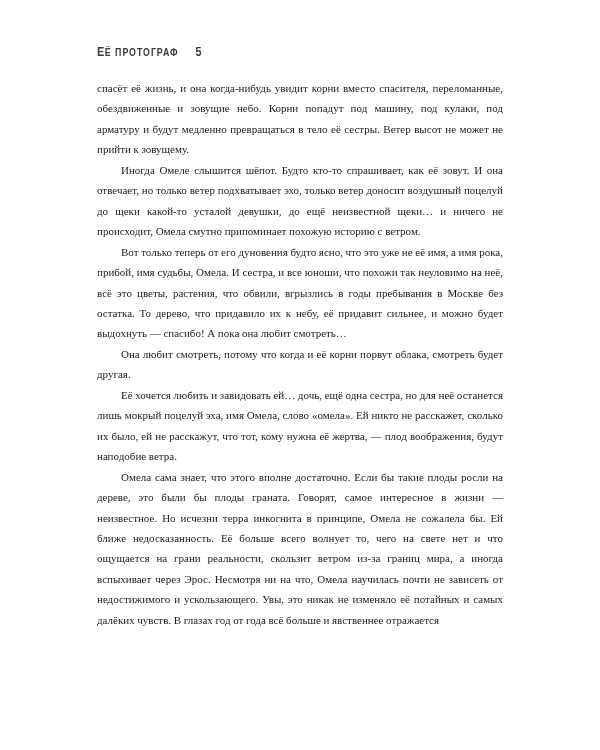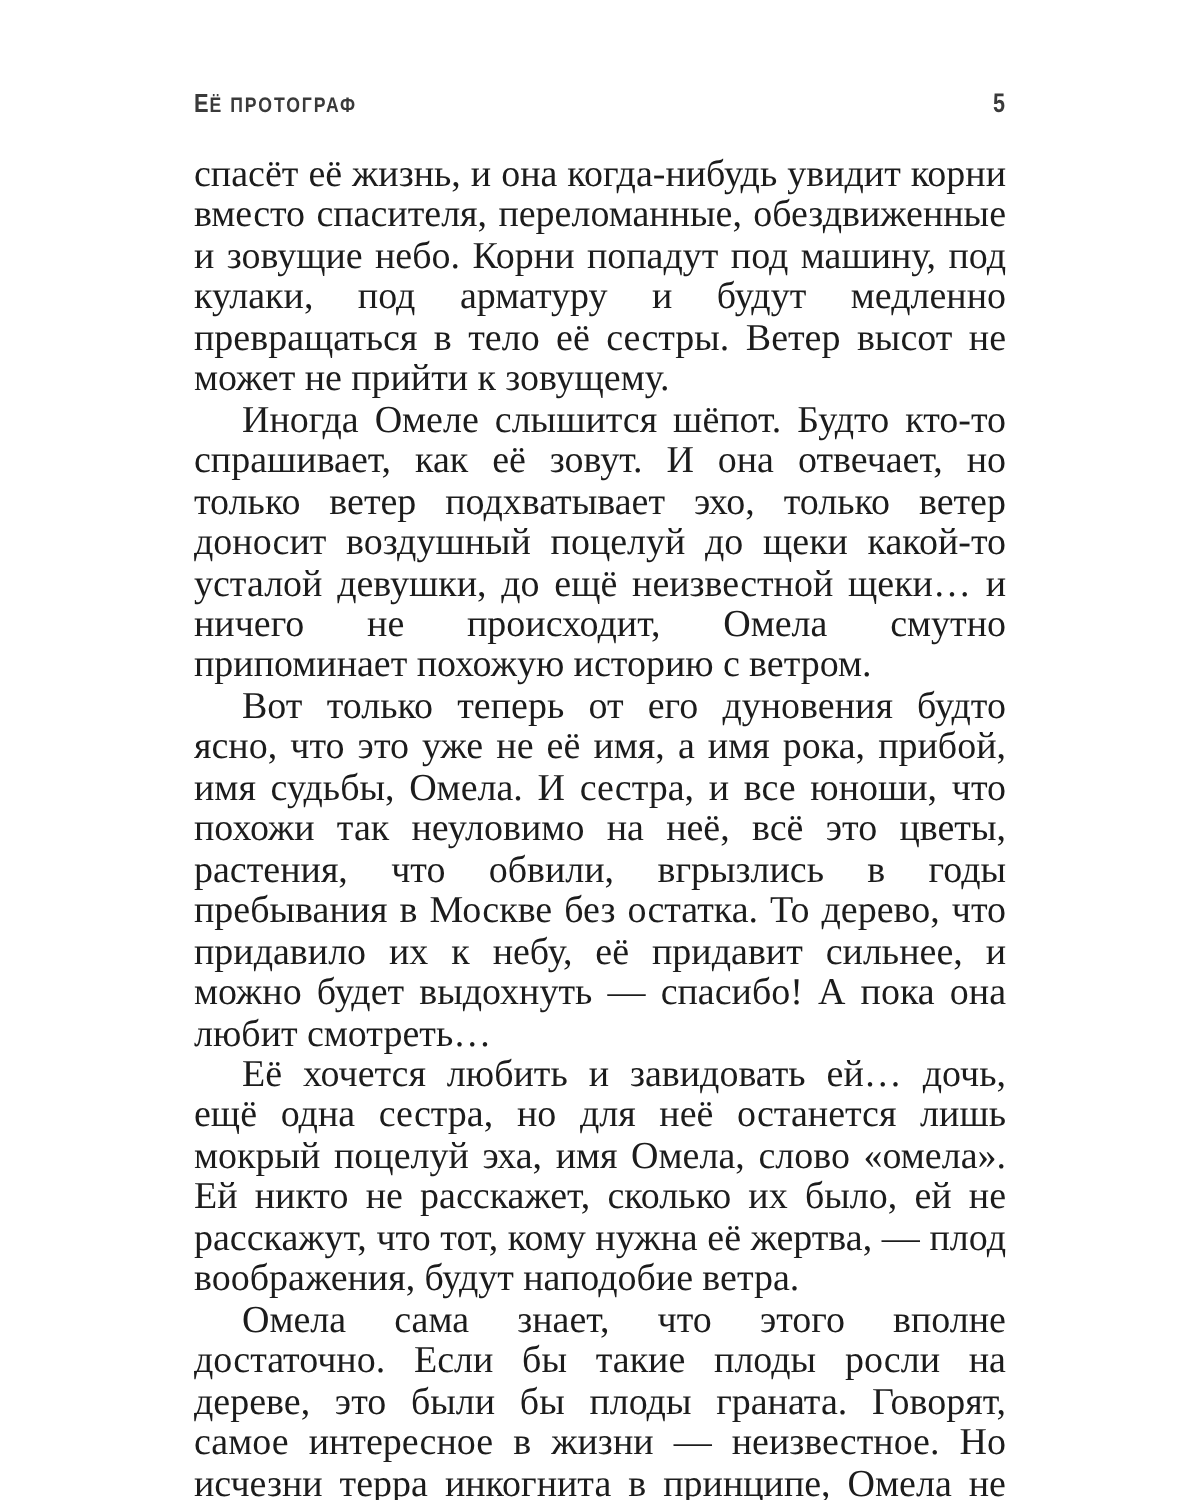--- a/index.html
+++ b/index.html
@@ -25,21 +25,20 @@
 
   
   .running-head {
     position: absolute;
     top: 44px;
     left: 97px;
     width: 406px;
     height: 16px;
     display: flex;
     align-items: baseline;
-    justify-content: space-between;
   }
 
   .running-head-title {
     font-family: "Liberation Sans Narrow", "Liberation Sans", sans-serif;
     font-size: 10.5px;
     font-weight: 600;
     letter-spacing: 1.15px;
     text-transform: uppercase;
     color: #3a3a3a;
     transform: scaleX(0.84);
@@ -64,21 +63,21 @@
   
   .text-block {
     position: absolute;
     top: 78px;
     left: 97px;
     width: 406px;
   }
 
   .text-block p {
     margin: 0;
-    font-size: 19px;
+    font-size: 11px;
     line-height: 20.45px;
     text-align: justify;
     text-align-last: left;
     text-indent: 24px;
     hyphens: manual;
     word-spacing: -0.1px;
   }
 
   .text-block p.no-indent {
     text-indent: 0;
@@ -91,17 +90,18 @@
 
   <div class="running-head">
     <div class="running-head-title"><span class="drop">Е</span><span>ё протограф</span></div>
     <div class="folio">5</div>
   </div>
 
   <div class="text-block">
     <p class="no-indent">спасёт её жизнь, и она когда-нибудь увидит корни вместо спасителя, переломанные, обездвиженные и зовущие небо. Корни попадут под машину, под кулаки, под арматуру и будут медленно превращаться в тело её сестры. Ветер высот не может не прийти к зовущему.</p>
     <p>Иногда Омеле слышится шёпот. Будто кто-то спрашивает, как её зовут. И она отвечает, но только ветер подхватывает эхо, только ветер доносит воздушный поцелуй до щеки какой-то усталой девушки, до ещё неизвестной щеки… и ничего не происходит, Омела смутно припоминает похожую историю с ветром.</p>
     <p>Вот только теперь от его дуновения будто ясно, что это уже не её имя, а имя рока, прибой, имя судьбы, Омела. И сестра, и все юноши, что похожи так неуловимо на неё, всё это цветы, растения, что обвили, вгрызлись в годы пребывания в Москве без остатка. То дерево, что придавило их к небу, её придавит сильнее, и можно будет выдохнуть — спасибо! А пока она любит смотреть…</p>
+    <p>Она любит смотреть, потому что когда и её корни порвут облака, смотреть будет другая.</p>
     <p>Её хочется любить и завидовать ей… дочь, ещё одна сестра, но для неё останется лишь мокрый поцелуй эха, имя Омела, слово «омела». Ей никто не расскажет, сколько их было, ей не расскажут, что тот, кому нужна её жертва, — плод воображения, будут наподобие ветра.</p>
     <p>Омела сама знает, что этого вполне достаточно. Если бы такие плоды росли на дереве, это были бы плоды граната. Говорят, самое интересное в жизни — неизвестное. Но исчезни терра инкогнита в принципе, Омела не сожалела бы. Ей ближе недосказанность. Её больше всего волнует то, чего на свете нет и что ощущается на грани реальности, скользит ветром из-за границ мира, а иногда вспыхивает через Эрос. Несмотря ни на что, Омела научилась почти не зависеть от недостижимого и ускользающего. Увы, это никак не изменяло её потайных и самых далёких чувств. В глазах год от года всё больше и явственнее отражается</p>
   </div>
 
 </div>
 
 </body></html>

